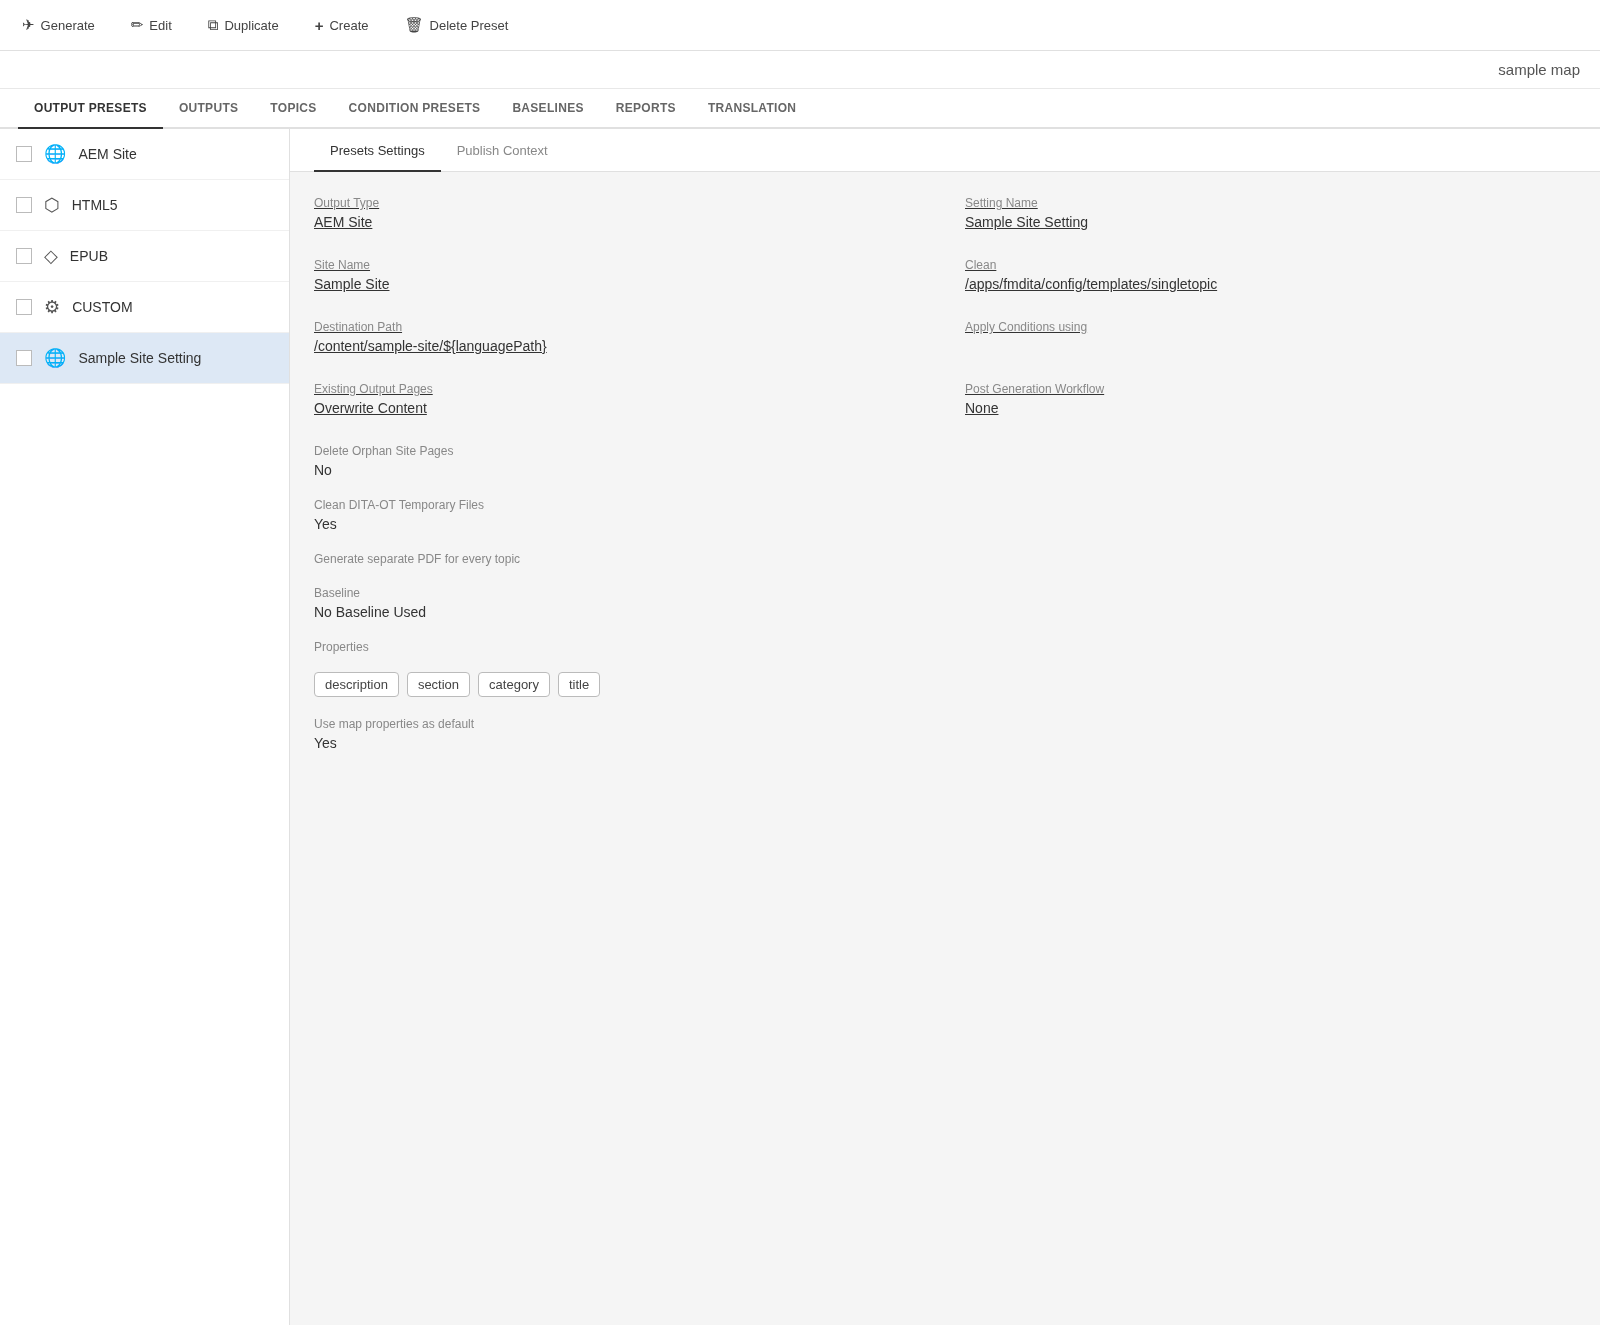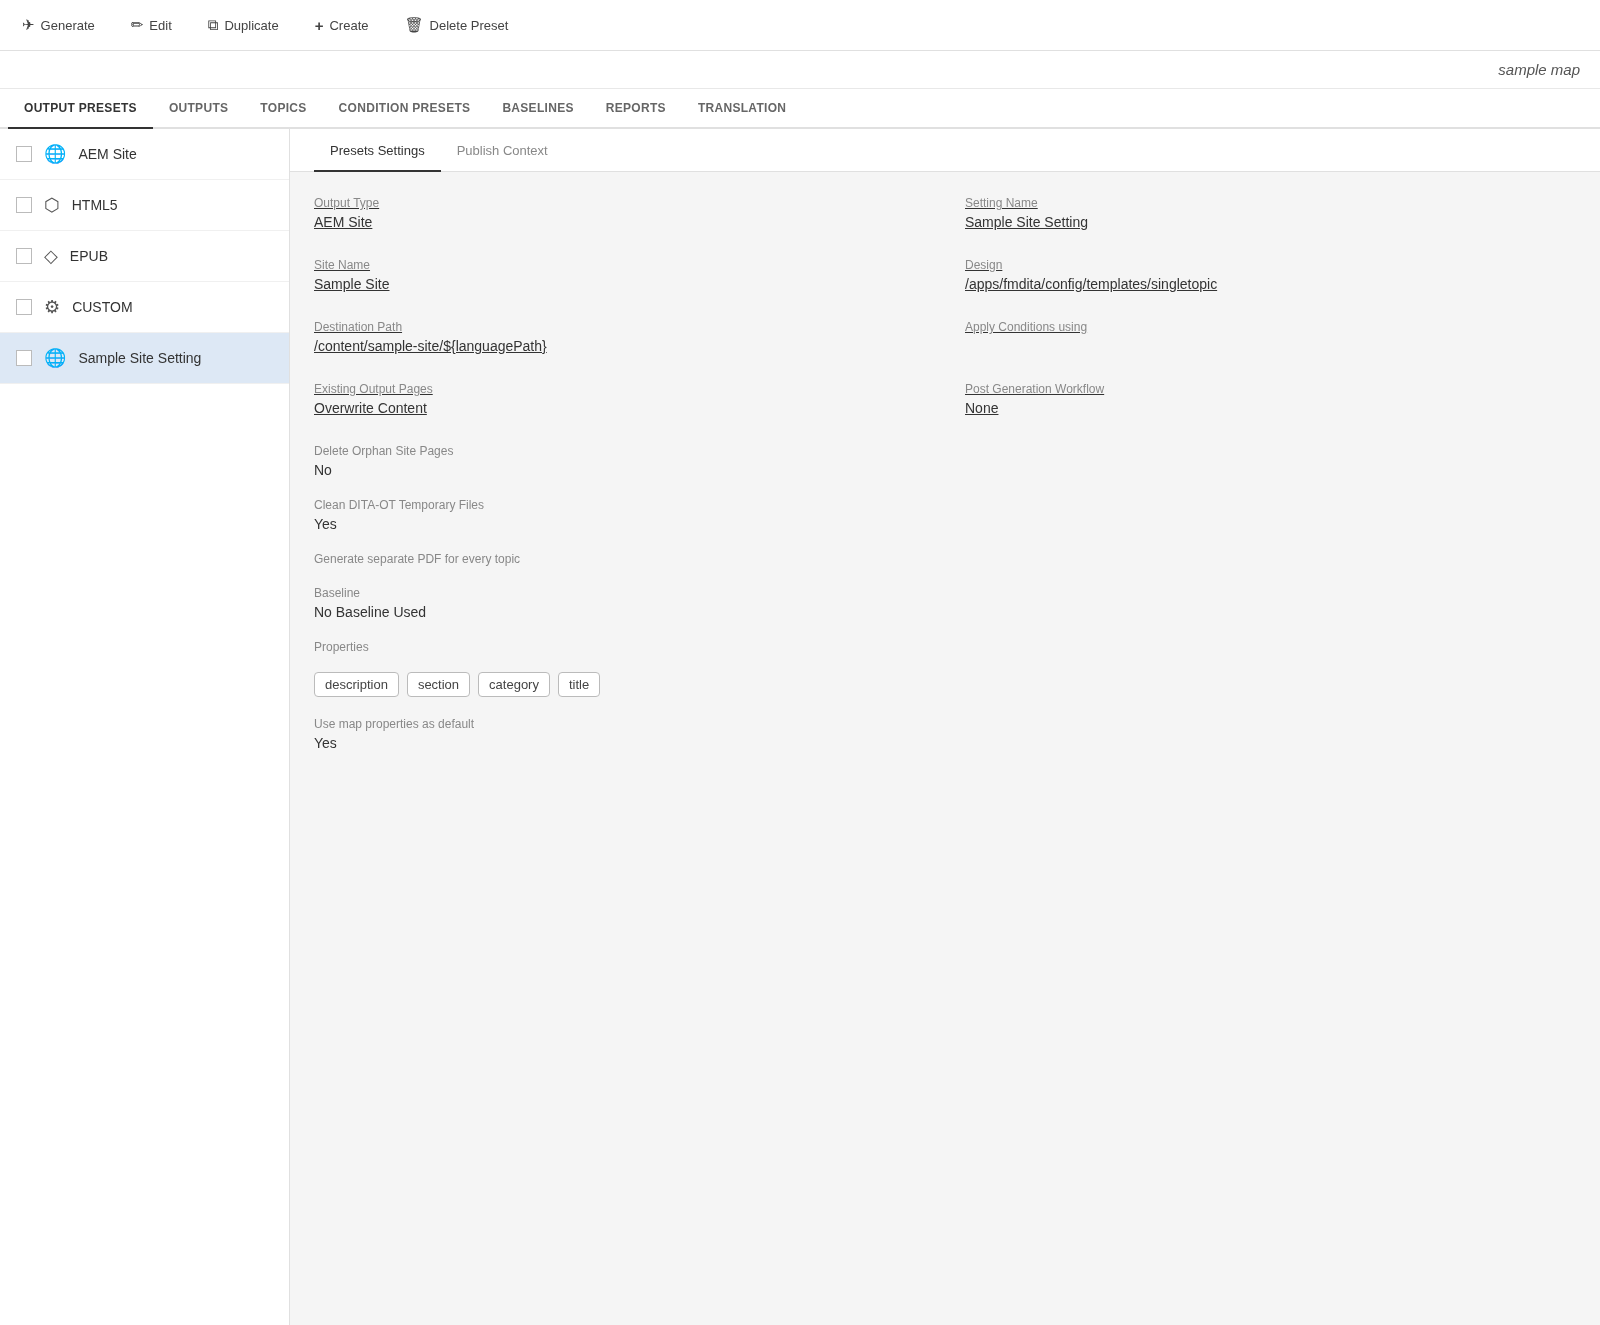--- a/index.html
+++ b/index.html
@@ -13,28 +13,28 @@
     .toolbar-btn {
       display: flex; align-items: center; gap: 6px;
       background: none; border: none; cursor: pointer; font-size: 13px; color: #444;
       padding: 4px 6px;
     }
     .toolbar-icon { font-size: 15px; }
 
     
     .map-title-bar {
       display: flex; justify-content: flex-end;
-      padding: 10px 20px; background: #fff; border-bottom: 1px solid #e8e8e8; font-style: italic;
+      padding: 10px 20px; background: #fff; border-bottom: 1px solid #e8e8e8;
     }
     .map-title { font-size: 15px; color: #555; }
 
     
     .nav-tabs {
       display: flex; align-items: center; gap: 0;
-      padding: 0 8px; background: #fff; border-bottom: 2px solid #e0e0e0;
+      padding: 0 18px; background: #fff; border-bottom: 2px solid #e0e0e0;
     }
     .nav-tab {
       padding: 12px 16px; font-size: 12px; font-weight: 600; color: #666;
       cursor: pointer; border-bottom: 2px solid transparent; margin-bottom: -2px;
       text-transform: uppercase; letter-spacing: 0.3px;
     }
     .nav-tab.active { color: #333; border-bottom-color: #333; }
 
     
     .main-layout {
@@ -196,21 +196,21 @@
           <div class="field-value">Sample Site Setting</div>
         </div>
       </div>
 
       <div class="settings-grid" style="margin-bottom:8px;">
         <div class="settings-field">
           <div class="field-label">Site Name</div>
           <div class="field-value">Sample Site</div>
         </div>
         <div class="settings-field">
-          <div class="field-label">Design</div>
+          <div class="field-label">Clean</div>
           <div class="field-value">/apps/fmdita/config/templates/singletopic</div>
         </div>
       </div>
 
       <div class="settings-grid" style="margin-bottom:8px;">
         <div class="settings-field">
           <div class="field-label">Destination Path</div>
           <div class="field-value">/content/sample-site/${languagePath}</div>
         </div>
         <div class="settings-field">

